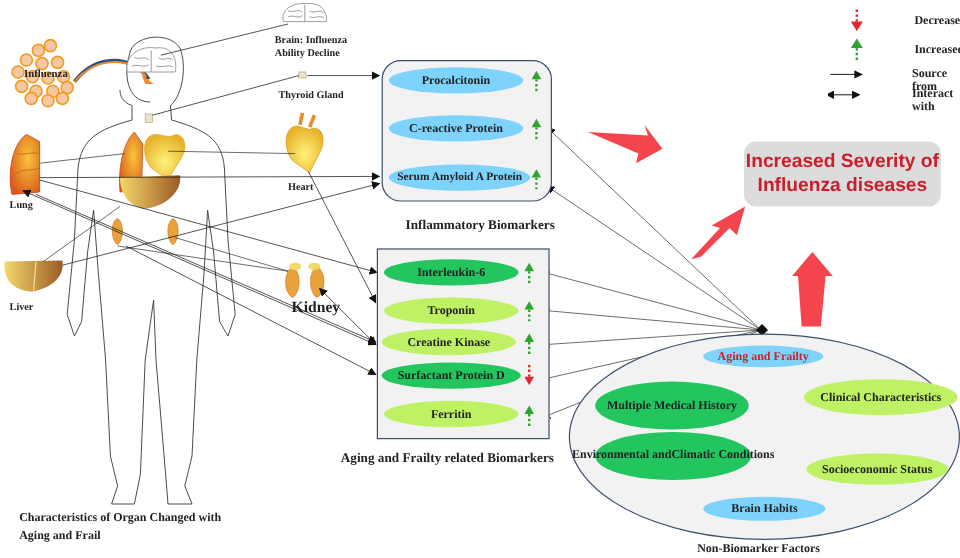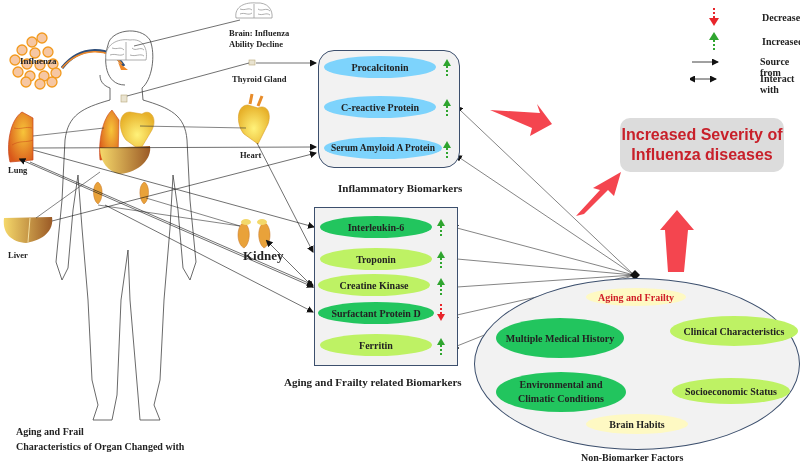--- a/index.html
+++ b/index.html
@@ -4,21 +4,21 @@
 <style>
   html, body { margin:0; padding:0; background:#ffffff; }
   body { width:800px; height:465px; position:relative; overflow:hidden; font-family:"Liberation Serif", serif; }
   #canvas { position:absolute; left:0; top:0; width:800px; height:465px; }
   .lbl { position:absolute; font-family:"Liberation Serif", serif; font-weight:bold; color:#222; white-space:nowrap; }
   .box { position:absolute; background:#f2f2f2; border:1.2px solid #3c4f6d; }
   .pill { position:absolute; border-radius:50%; display:flex; align-items:center; justify-content:center; font-family:"Liberation Serif", serif; font-weight:bold; font-size:10px; color:#222; white-space:nowrap; }
   .green { background:#7dd3fc; }
   .lblue { background:#22c55e; }
   .mblue { background:#bef264; }
-  .gray { background:#fef9c3; }
+  .gray { background:#7dd3fc; }
   .sev { position:absolute; left:620px; top:118px; width:164px; height:54px; background:#dcdcdc; border-radius:10px; display:flex; align-items:center; justify-content:center; text-align:center; color:#c8202a; font-family:Liberation Sans, sans-serif; font-weight:bold; font-size:16px; line-height:20px; }
   .legend-item { position:absolute; font-family:"Liberation Serif", serif; font-weight:bold; font-size:10px; color:#222;margin-left:40px; }
   .ellipse { position:absolute; left:474px; top:278px; width:324px; height:170px; border:1.3px solid #3c4f6d; border-radius:50%; background:#f2f2f2; }
 </style>
 </head>
 <body>
 
 <svg id="canvas" width="800" height="465" viewBox="0 0 800 465" xmlns="http://www.w3.org/2000/svg">
   <defs>
     <marker id="ah" markerWidth="7" markerHeight="7" refX="6" refY="3.5" orient="auto" markerUnits="userSpaceOnUse">
@@ -163,22 +163,22 @@
 <div class="lbl" style="left:229px;top:28px;font-size:8.5px;line-height:11px">
   <div>Brain: Influenza</div>
   <div>Ability Decline</div>
 </div>
 <div class="lbl" style="left:232px;top:74px;font-size:8.5px">Thyroid  Gland</div>
 <div class="lbl" style="left:240px;top:150px;font-size:8.5px">Heart</div>
 <div class="lbl" style="left:8px;top:165px;font-size:8.5px">Lung</div>
 <div class="lbl" style="left:8px;top:250px;font-size:8.5px">Liver</div>
 <div class="lbl" style="left:243px;top:248px;font-size:13px">Kidney</div>
 <div class="lbl" style="left:16px;top:424px;font-size:10px;line-height:15px">
+  <div>Characteristics of Organ Changed with</div>
   <div>Aging and Frail</div>
-  <div>Characteristics of Organ Changed with</div>
 </div>
 
 <div class="box" style="left:318px;top:50px;width:140px;height:116px;border-radius:16px"></div>
 <div class="pill green" style="left:324px;top:56px;width:112px;height:22px">Procalcitonin</div>
 <div class="pill green" style="left:324px;top:96px;width:112px;height:22px">C-reactive Protein</div>
 <div class="pill green" style="left:324px;top:137px;width:118px;height:22px;font-size:9.5px">Serum Amyloid  A Protein</div>
 <div class="lbl" style="left:338px;top:182px;font-size:11px">Inflammatory Biomarkers</div>
 
 <div class="box" style="left:314px;top:207px;width:142px;height:157px"></div>
 <div class="pill lblue" style="left:320px;top:216px;width:112px;height:22px">Interleukin-6</div>
@@ -227,19 +227,19 @@
   <div>
     <div>Increased Severity of</div>
     <div>Influenza diseases</div>
   </div>
 </div>
 
 <div class="ellipse"></div>
 <div class="pill gray" style="left:586px;top:288px;width:100px;height:18px;color:#d02028">Aging and Frailty</div>
 <div class="pill lblue" style="left:496px;top:318px;width:128px;height:40px">Multiple Medical History</div>
 <div class="pill mblue" style="left:670px;top:316px;width:128px;height:30px">Clinical Characteristics</div>
-<div class="pill lblue" style="left:496px;top:372px;width:130px;height:40px;flex-direction:column;line-height:14px">
+<div class="pill lblue" style="left:496px;top:360px;width:130px;height:40px;flex-direction:row;line-height:14px">
   <div>Environmental and</div>
   <div>Climatic Conditions</div>
 </div>
 <div class="pill mblue" style="left:672px;top:378px;width:118px;height:26px">Socioeconomic Status</div>
 <div class="pill gray" style="left:586px;top:414px;width:102px;height:20px">Brain Habits</div>
 <div class="lbl" style="left:581px;top:452px;font-size:10px">Non-Biomarker Factors</div>
 
 </body></html>

